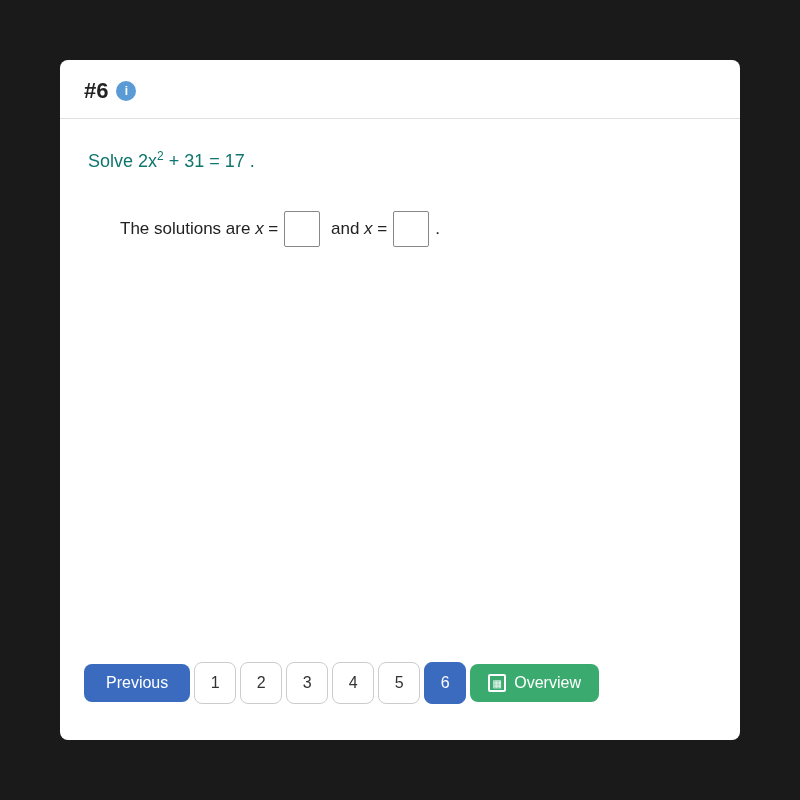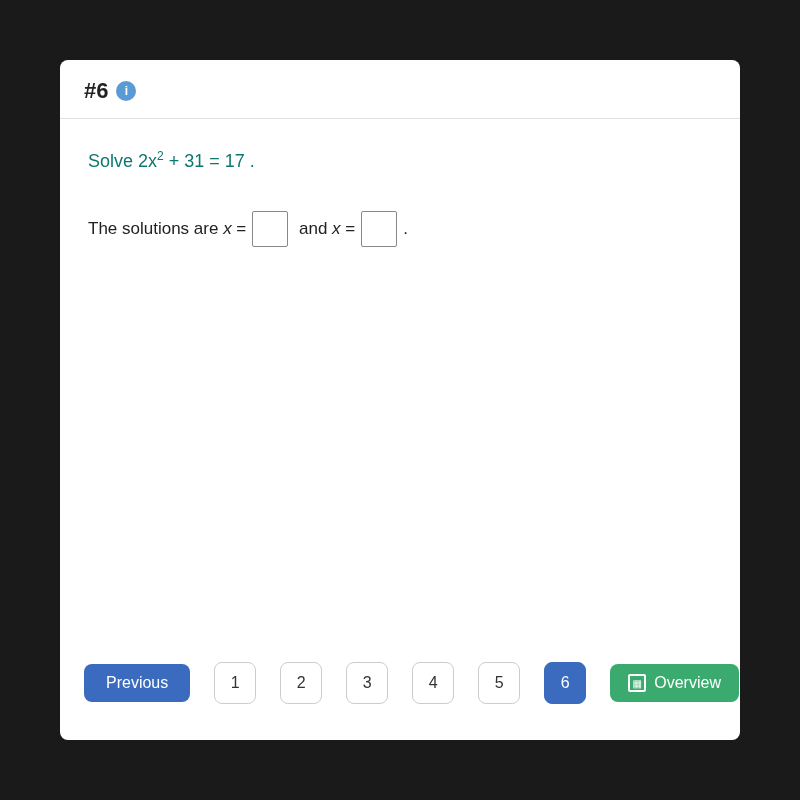--- a/index.html
+++ b/index.html
@@ -71,39 +71,40 @@
       font-size: 12px;
     }
 
     .solutions-line {
       font-size: 17px;
       color: #222;
       display: flex;
       align-items: center;
       gap: 6px;
       flex-wrap: wrap;
+      margin-left: 32px;
     }
 
     .answer-input {
       width: 36px;
       height: 36px;
       border: 1.5px solid #888;
       border-radius: 2px;
       text-align: center;
       font-size: 15px;
       outline: none;
     }
 
     .bottom-nav {
       position: absolute;
       bottom: 36px;
       left: 24px;
       display: flex;
       align-items: center;
-      gap: 24px;
+      gap: 4px;
     }
 
     .btn-previous {
       background-color: #3a6bbf;
       color: white;
       border: none;
       border-radius: 8px;
       padding: 10px 22px;
       font-size: 16px;
       font-weight: 500;

